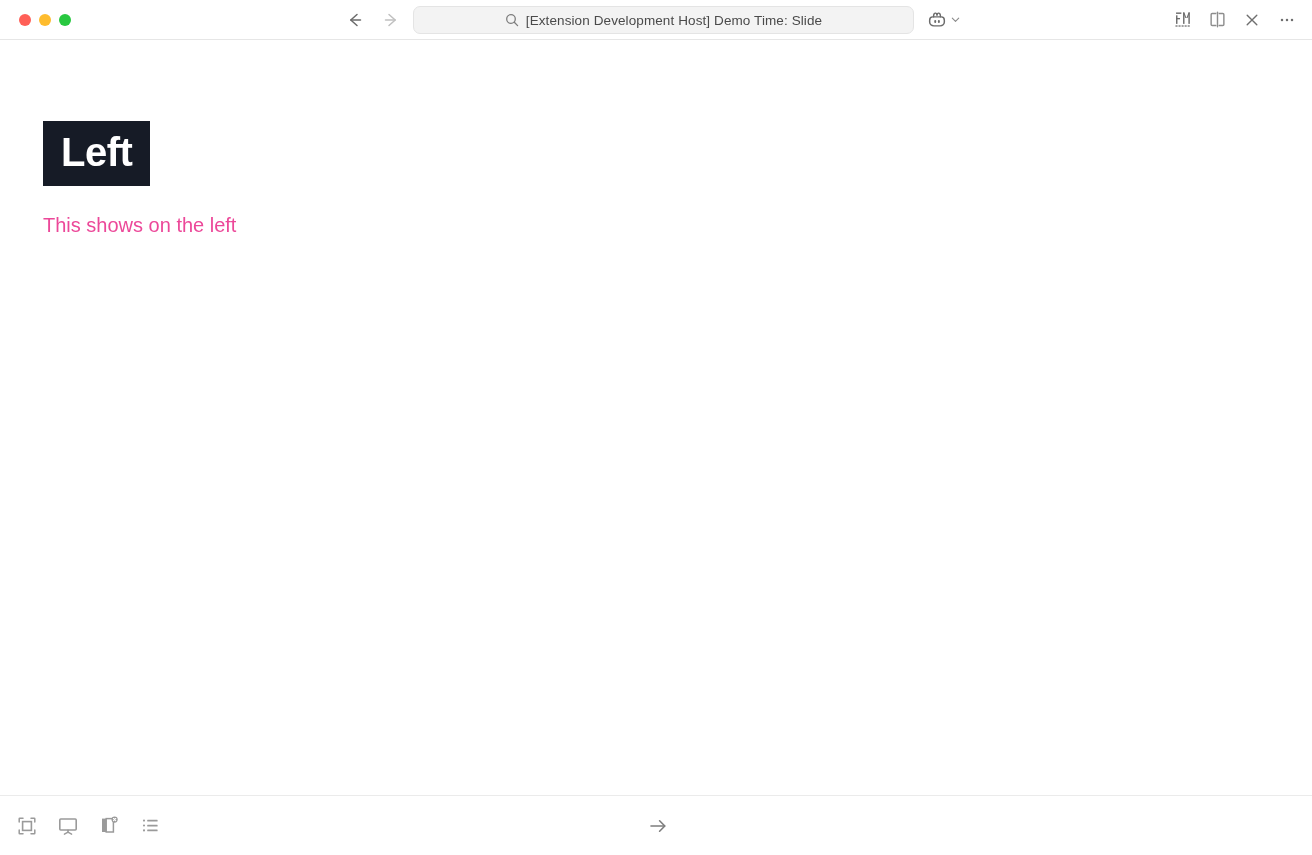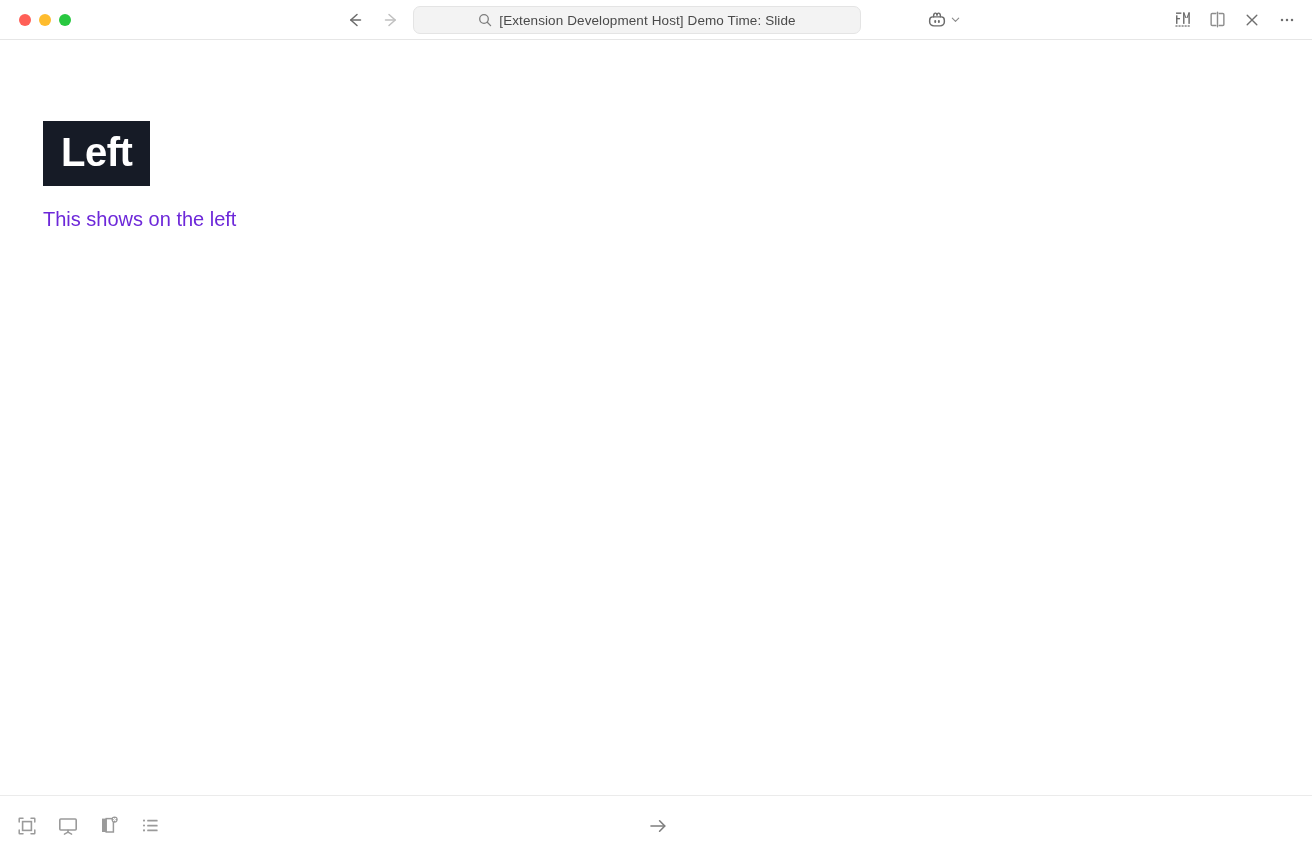--- a/index.html
+++ b/index.html
@@ -66,21 +66,21 @@
     align-items: center;
     justify-content: center;
     cursor: pointer;
   }
   .nav-arrow svg { display: block; }
 
   .search-wrap {
     position: absolute;
     left: 413px;
     top: 6px;
-    width: 448px;
+    width: 501px;
     height: 28px;
   }
   .searchbar {
     width: 100%;
     height: 28px;
     background: #f3f3f3;
     border: 1px solid #e4e4e4;
     border-radius: 7px;
     display: flex;
     align-items: center;
@@ -154,24 +154,24 @@
     background: #161b26;
     color: #ffffff;
     font-size: 40px;
     font-weight: bold;
     line-height: 1;
     padding: 11px 18px 14px 18px;
     letter-spacing: -0.5px;
   }
 
   .body-text {
-    margin-top: 19px;
+    margin-top: 25px;
     font-size: 20px;
     line-height: 1.4;
-    color: #6d28d9;
+    color: #ec4899;
     font-weight: normal;
   }
 
   
   .bottombar {
     height: 60px;
     min-height: 60px;
     background: #ffffff;
     border-top: 1px solid #ebebeb;
     display: flex;

